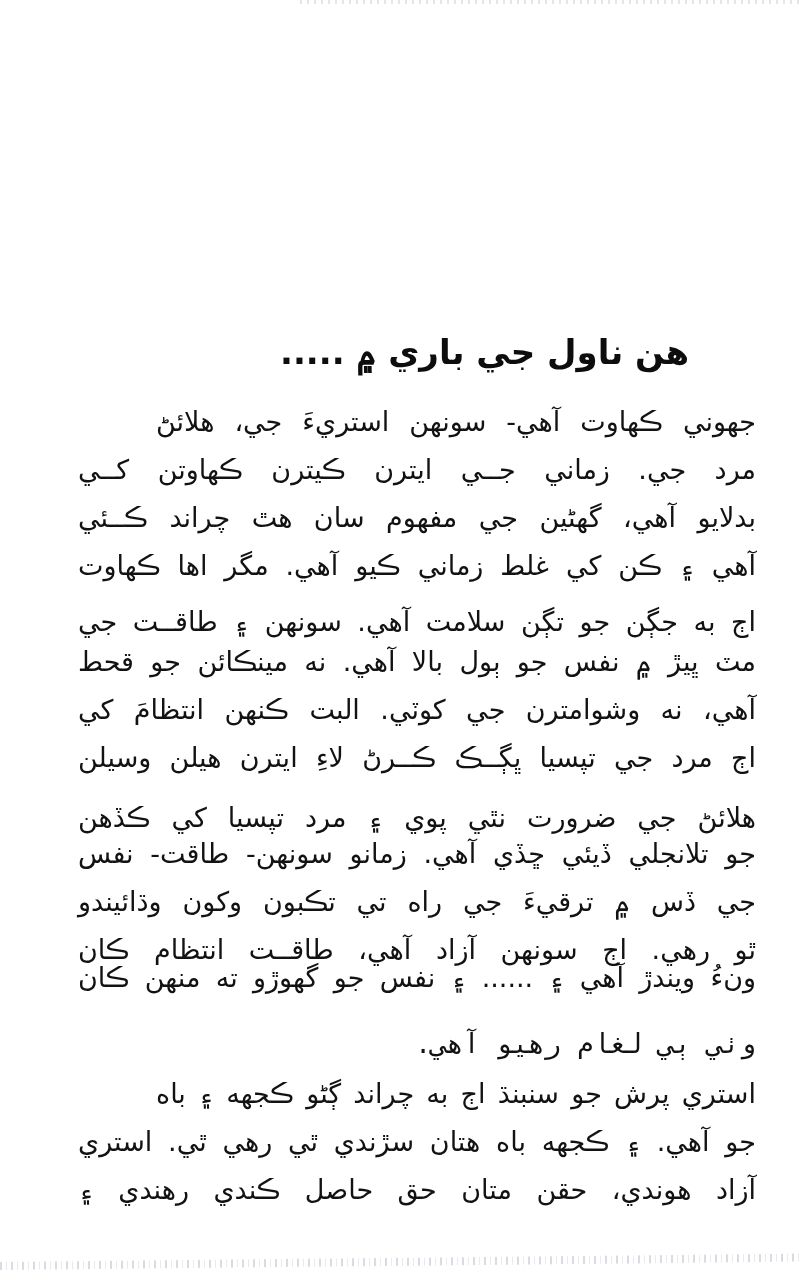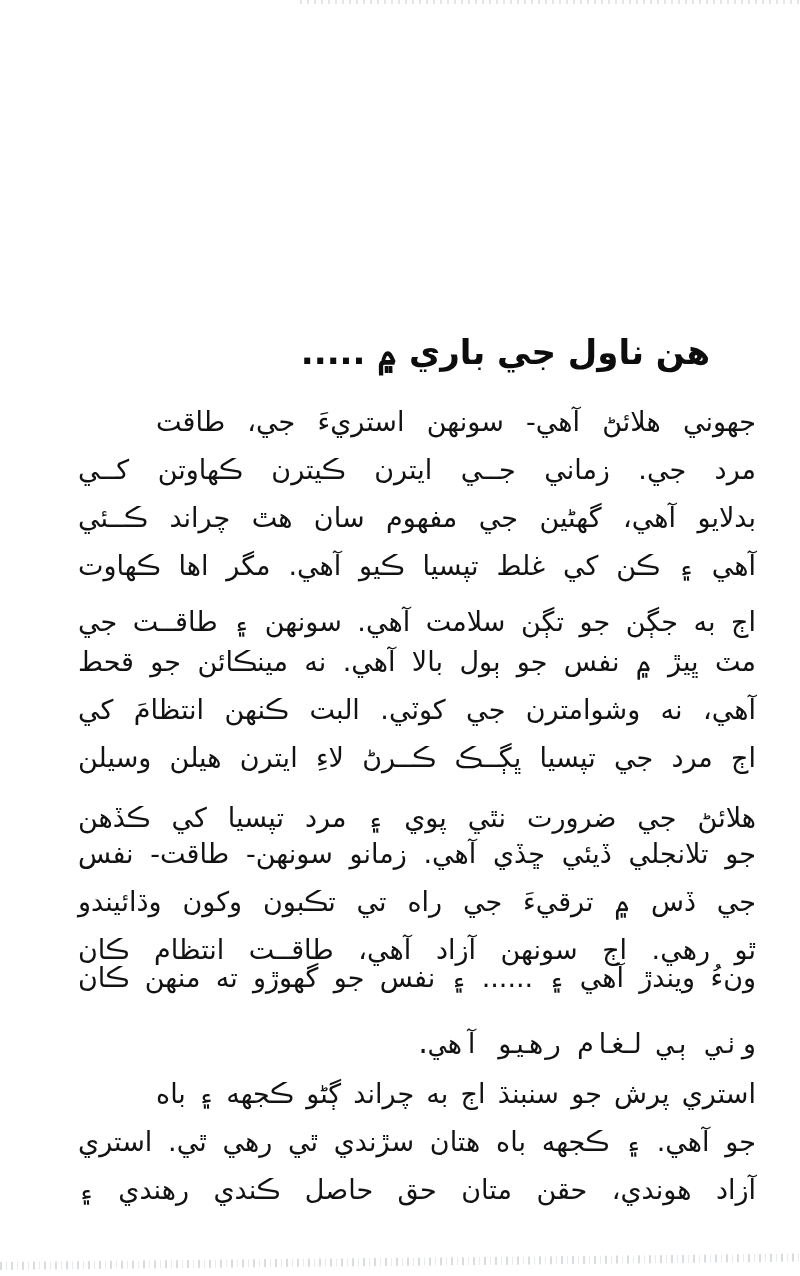--- a/index.html
+++ b/index.html
@@ -37,21 +37,21 @@
       transform-origin: left center;
       opacity: 0.55;
     }
     .title {
       position: absolute;
       left: 280px;
       top: 322px;
       width: 430px;
       height: 60px;
       direction: rtl;
-      text-align: right;
+      text-align: left;
       font-family: "DejaVu Sans", sans-serif;
       font-weight: bold;
       font-size: 34px;
       line-height: 60px;
       white-space: nowrap;
       color: #0d0d0d;
     }
     .body-text {
       position: absolute;
       left: 78px;
@@ -84,24 +84,24 @@
   </style>
 </head>
 <body>
 
 <div class="page">
   <div class="scan-edge-top"></div>
 
   <div class="title">هن ناول جي باري ۾ .....</div>
 
   <div class="body-text">
-    <div class="line indent" style="top:0px">جهوني هلائڻ آهي- سونهن استريءَ جي، طاقت</div>
+    <div class="line indent" style="top:0px">جهوني ڪهاوت آهي- سونهن استريءَ جي، هلائڻ</div>
     <div class="line" style="top:48px">مرد جي. زماني جــي ايترن ڪيترن ڪهاوتن کــي</div>
     <div class="line" style="top:96px">بدلايو آهي، گهڻين جي مفهوم سان هٿ چراند ڪــئي</div>
-    <div class="line" style="top:144px">آهي ۽ ڪن کي غلط تپسيا ڪيو آهي. مگر اها ڪهاوت</div>
+    <div class="line" style="top:144px">آهي ۽ ڪن کي غلط زماني ڪيو آهي. مگر اها ڪهاوت</div>
     <div class="line" style="top:200px">اڄ به جڳن جو تڳن سلامت آهي. سونهن ۽ طاقــت جي</div>
     <div class="line" style="top:240px">مٽ ڀيڙ ۾ نفس جو ٻول بالا آهي. نه مينڪائن جو قحط</div>
     <div class="line" style="top:288px">آهي، نه وشوامترن جي کوٽي. البت ڪنهن انتظامَ کي</div>
     <div class="line" style="top:336px">اڄ مرد جي تپسيا ڀڳــڪ ڪــرڻ لاءِ ايترن هيلن وسيلن</div>
     <div class="line" style="top:396px">هلائڻ جي ضرورت نٿي پوي ۽ مرد تپسيا کي ڪڏهن</div>
     <div class="line" style="top:432px">جو تلانجلي ڏيئي ڇڏي آهي. زمانو سونهن- طاقت- نفس</div>
     <div class="line" style="top:480px">جي ڏس ۾ ترقيءَ جي راه تي تڪبون وکون وڌائيندو</div>
     <div class="line" style="top:528px">ٿو رهي. اڄ سونهن آزاد آهي، طاقــت انتظام ڪان</div>
     <div class="line" style="top:556px">ونءُ ويندڙ آهي ۽ ...... ۽ نفس جو گهوڙو ته منهن ڪان</div>
     <div class="line last" style="top:624px">وٺي ٻي لغام رهيو آهي.</div>

